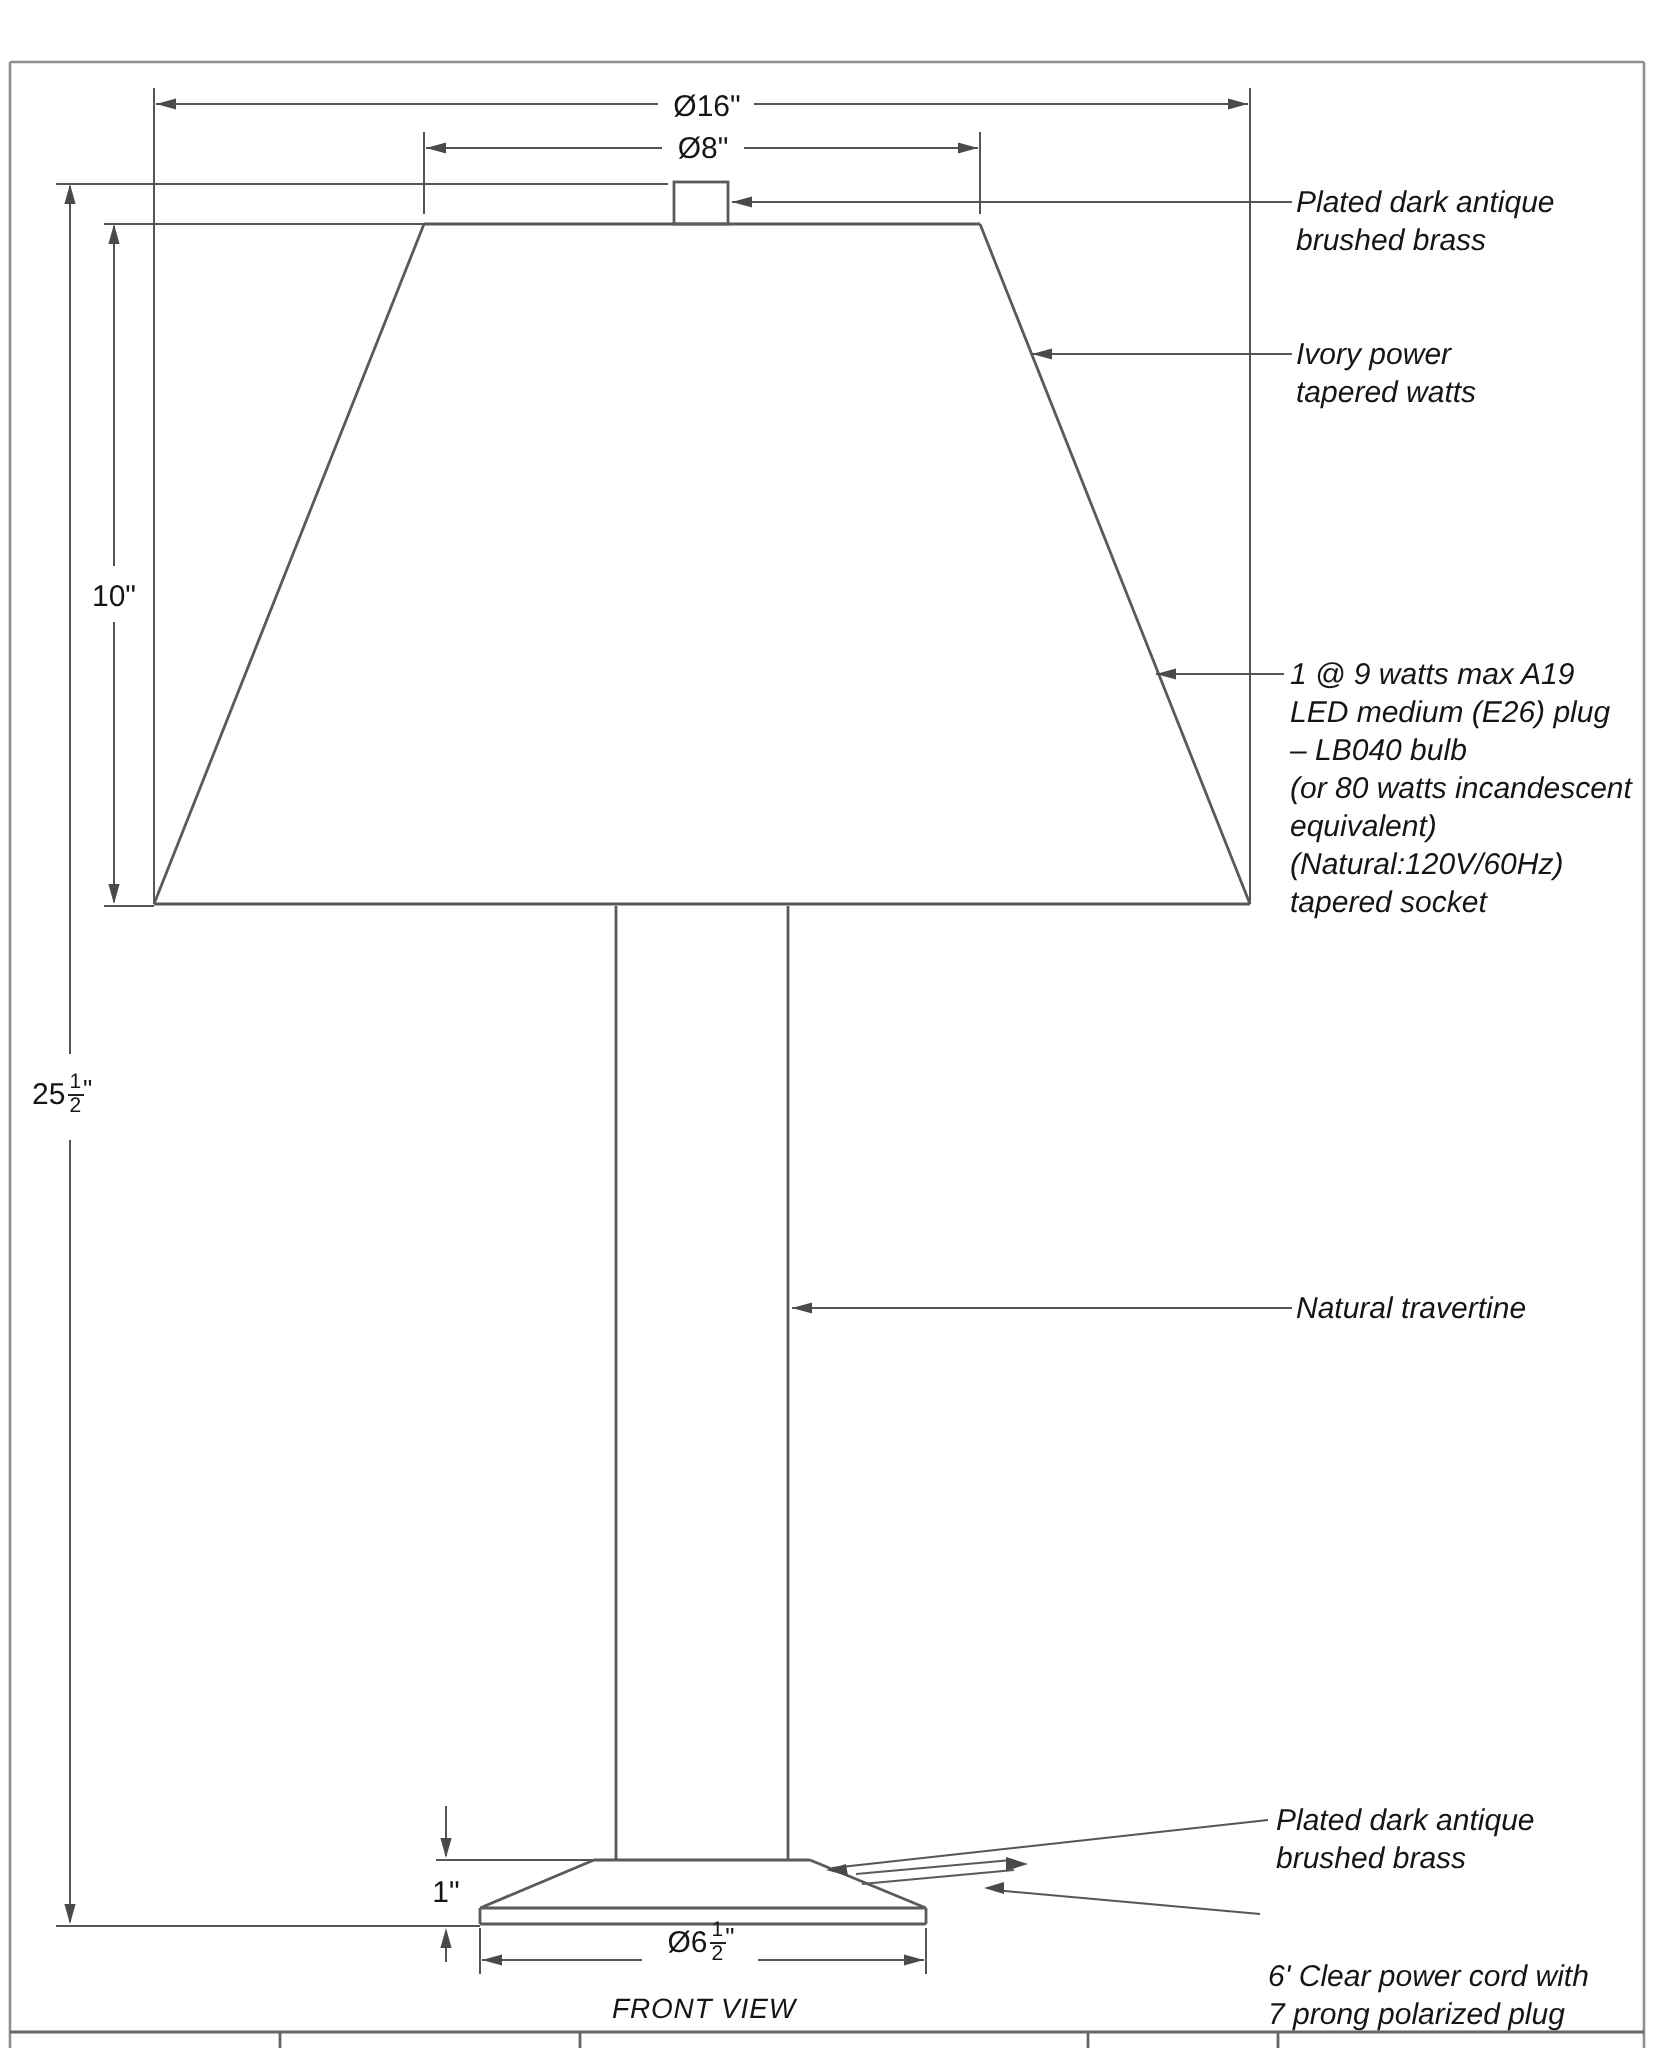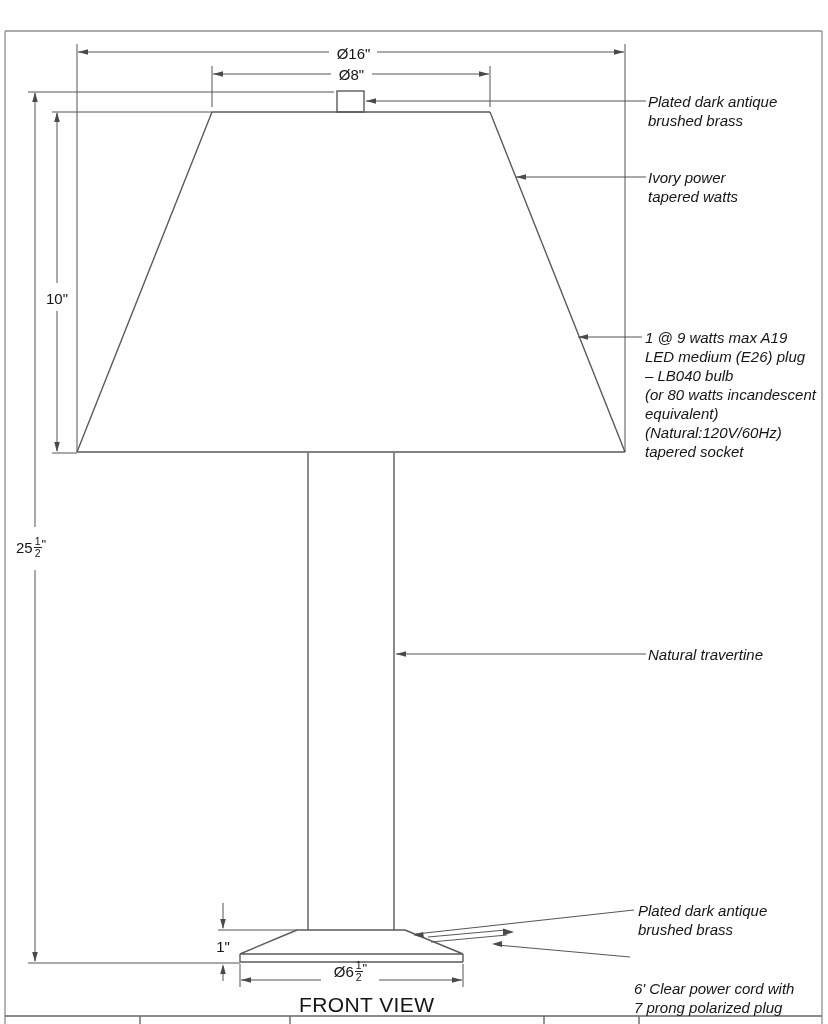--- a/index.html
+++ b/index.html
@@ -15,21 +15,21 @@
   .center{text-align:center;}
   .callout div{white-space:nowrap;font-style:italic;}
   .mixed{display:inline-flex;align-items:center;}
   .frac{
     display:inline-flex;flex-direction:column;align-items:center;
     font-size:10.5px;line-height:11px;margin-left:1px;
   }
   .frac .num{border-bottom:1.2px solid #222;padding:0 1px;}
   .frac .den{padding:0 1px;}
   .mixed .unit{align-self:flex-start;margin-top:-1px;font-size:13px;}
-  .front-view{font-size:21px;letter-spacing:0.4px;}
+  .front-view{font-size:14px;letter-spacing:0.4px;font-style:italic;}
 </style>
 </head>
 <body>
 
 <div class="sheet">
 
   <svg width="828" height="1024" viewBox="0 0 828 1024">
 
     <g stroke="#8f8f8f" stroke-width="1.3" fill="none">
       <line x1="5" y1="31" x2="822" y2="31"></line>

